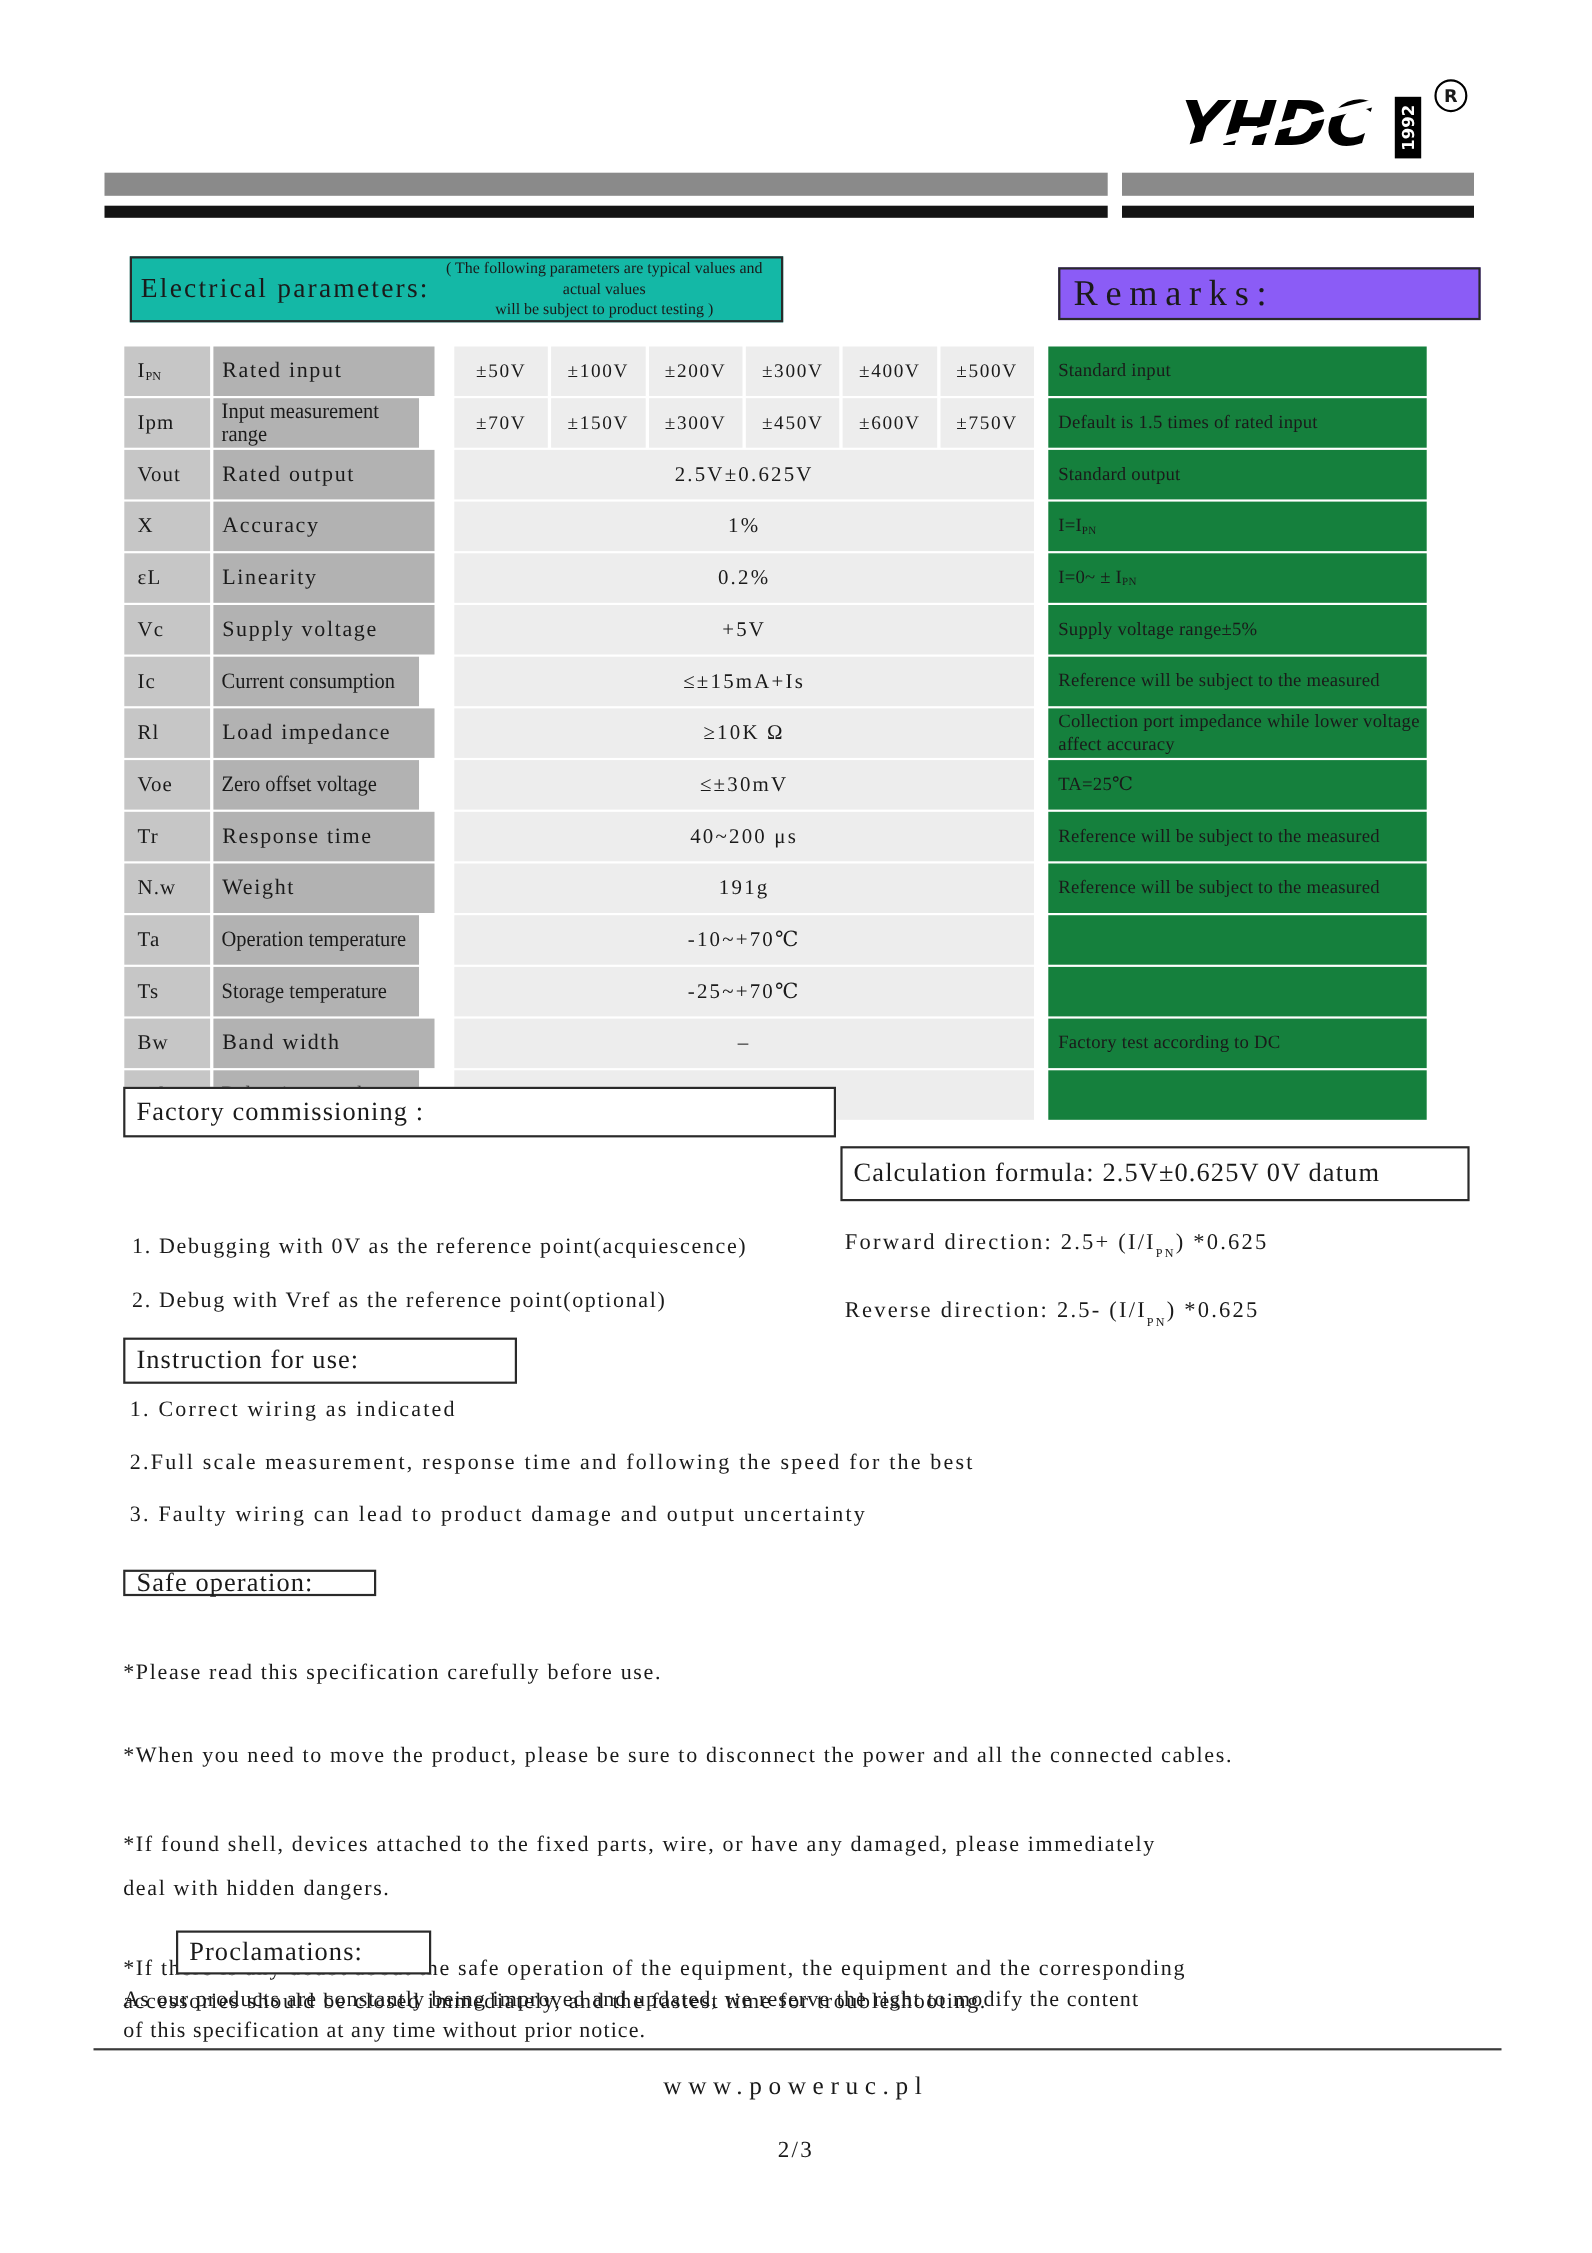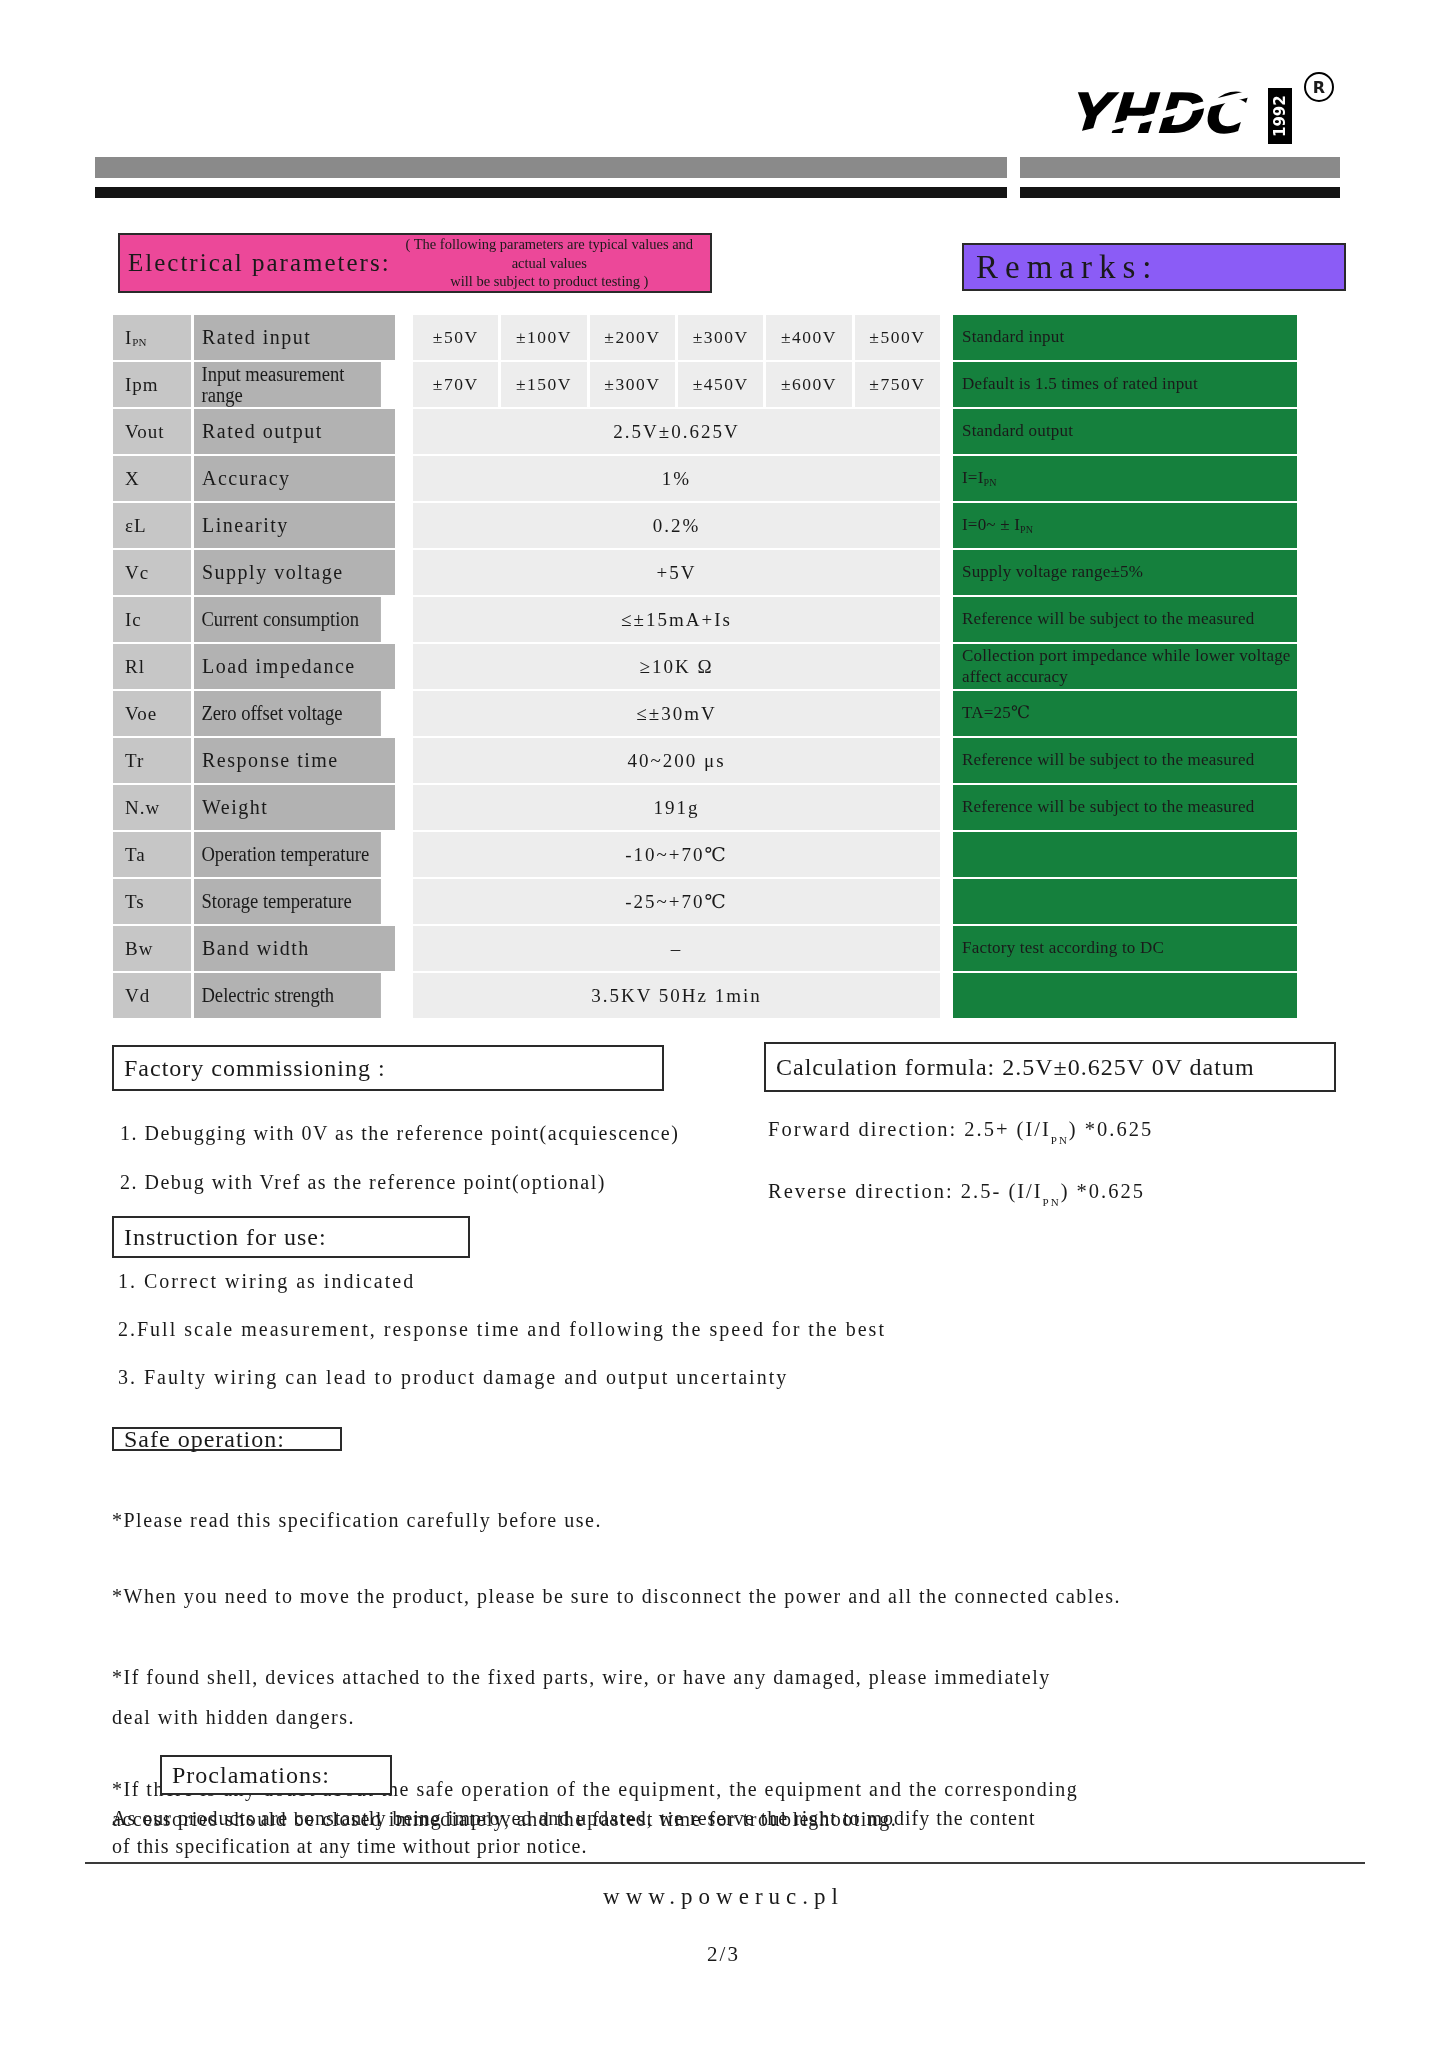--- a/index.html
+++ b/index.html
@@ -20,21 +20,21 @@
             border-radius:50%;font-family:"DejaVu Sans",sans-serif;font-size:16px;font-weight:bold;
             display:flex;align-items:center;justify-content:center;background:#fff;}
 
   
   .bar-gray{position:absolute;top:157px;left:95px;width:1245px;height:21px;background:#8a8a8a;}
   .bar-black{position:absolute;top:187px;left:95px;width:1245px;height:11px;background:#141414;}
   .bar-gap{position:absolute;top:150px;left:1007px;width:13px;height:55px;background:#fff;z-index:2;}
 
   
   .elec-box{position:absolute;top:233px;left:118px;width:594px;height:60px;border:2px solid #2a2a2a;
-            display:flex;align-items:center;padding:0 8px;box-sizing:border-box;background:#ec4899;}
+            display:flex;align-items:center;padding:0 8px;box-sizing:border-box;background:#14b8a6;}
   .elec-title{font-size:25px;letter-spacing:2px;white-space:nowrap;}
   .elec-note{font-size:14.5px;line-height:1.3;text-align:center;margin-left:6px;flex:1;}
   .remarks-box{position:absolute;top:243px;left:962px;width:384px;height:48px;border:2px solid #2a2a2a;
             display:flex;align-items:center;padding-left:12px;box-sizing:border-box;
             font-size:33px;letter-spacing:7px;background:#8b5cf6;}
 
   
   .ptable{position:absolute;top:315px;left:113px;display:flex;flex-direction:column;gap:2px;}
   .trow{display:flex;height:45px;}
   .cell{display:flex;align-items:center;box-sizing:border-box;}
@@ -47,21 +47,21 @@
   .cval{flex:1;background:#ededed;justify-content:center;font-size:17.5px;letter-spacing:1.5px;}
   .cval.wide{font-size:19px;letter-spacing:2px;}
   .crem{width:344px;background:#15803d;padding-left:9px;font-size:17px;letter-spacing:0.2px;
         line-height:1.18;flex-wrap:wrap;align-content:center;}
   .crem sub{font-size:10px;}
   .subs{position:relative;top:4px;}
 
   
   .titlebox{position:absolute;border:2px solid #2a2a2a;display:flex;align-items:center;
             box-sizing:border-box;background:#fff;font-size:24px;letter-spacing:1px;padding-left:10px;}
-  .factory-box{top:1045px;left:112px;width:552px;height:46px;}
+  .factory-box{top:988px;left:112px;width:648px;height:46px;}
   .calc-box{top:1042px;left:764px;width:572px;height:50px;font-size:24px;}
   .instr-box{top:1216px;left:112px;width:358px;height:42px;}
   .safe-box{top:1427px;left:112px;width:230px;height:24px;}
   .proc-box{top:1755px;left:112px;width:232px;height:40px;margin-left:48px;}
 
   .factory-items{position:absolute;top:1122px;left:120px;font-size:20px;letter-spacing:1.5px;}
   .factory-items div{margin-bottom:26px;}
   .formula{position:absolute;left:768px;font-size:20.5px;letter-spacing:2px;}
   .formula sub{font-size:11px;position:relative;top:3px;}
   .fwd{top:1118px;} .rev{top:1180px;}

